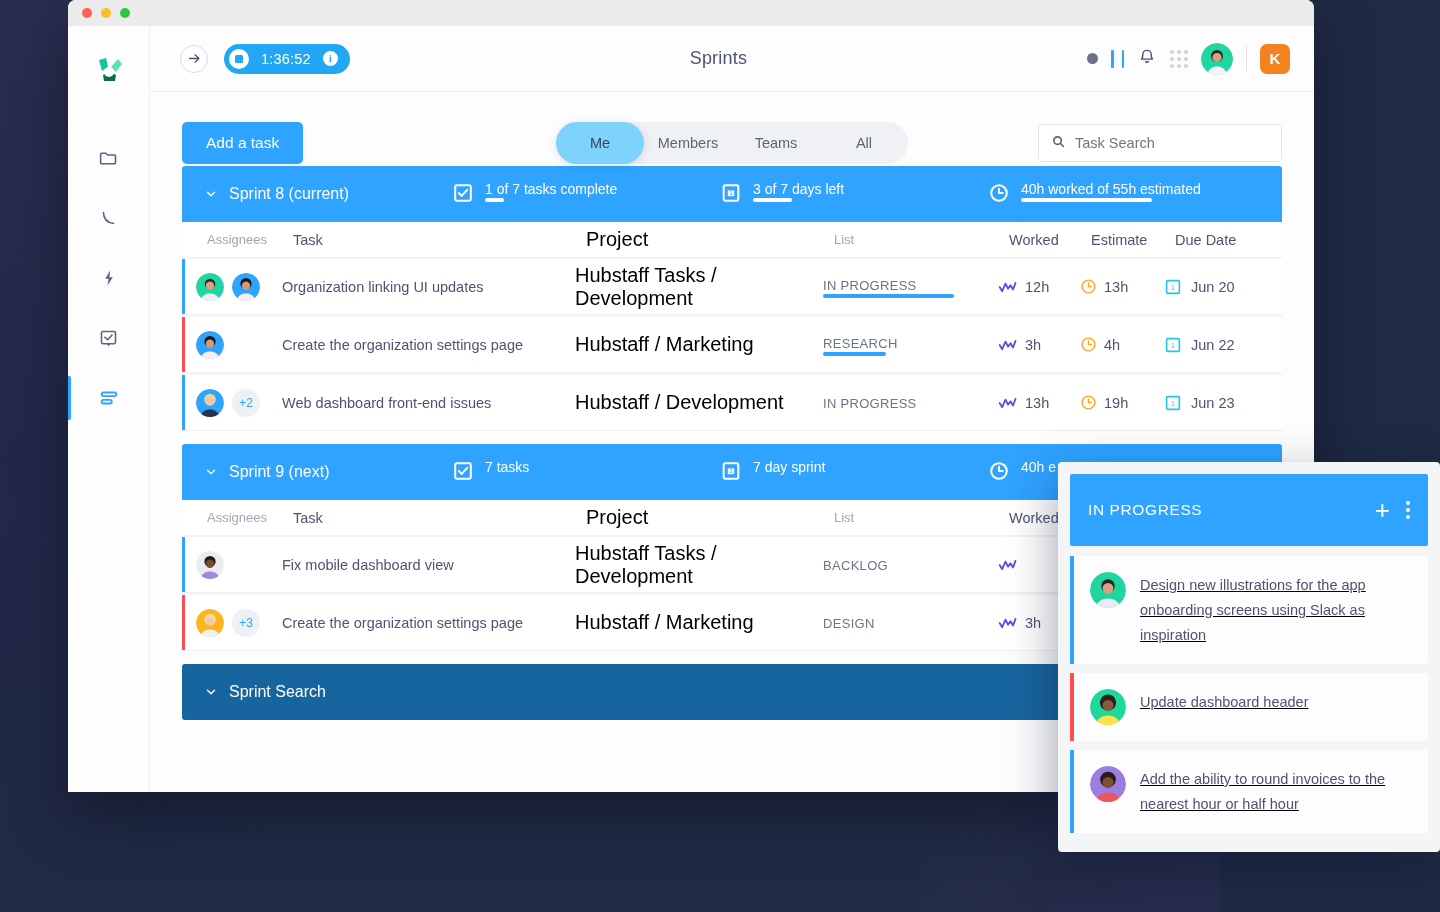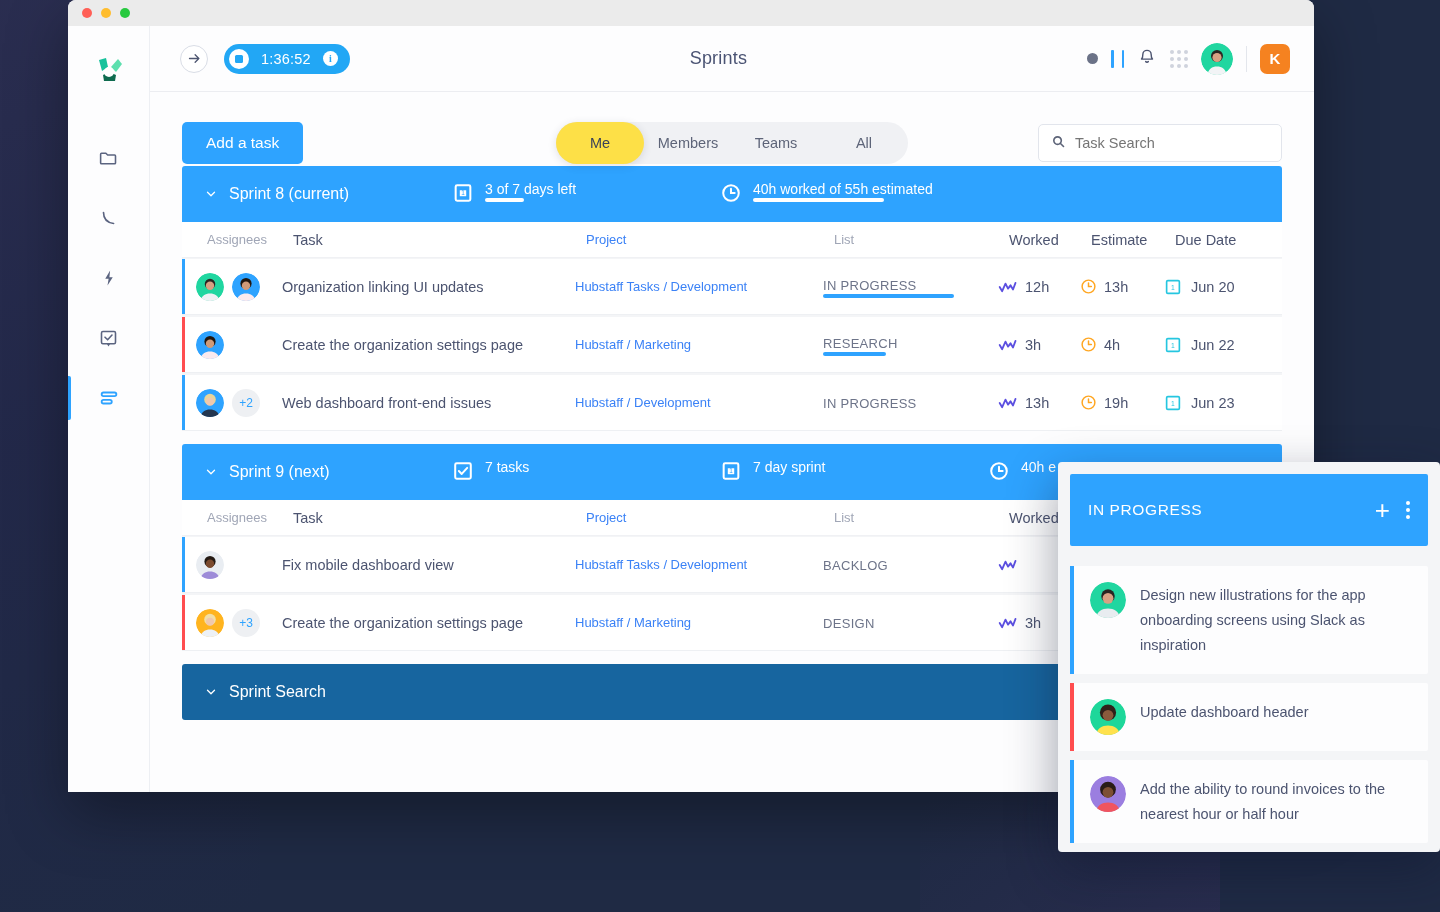--- a/index.html
+++ b/index.html
@@ -111,21 +111,21 @@
   .segmented {
     position: absolute; left: 50%; transform: translateX(-50%);
     background: #f0f1f4; border-radius: 22px; height: 42px; display: flex;
     align-items: center; padding: 0; width: 352px;
   }
   .seg {
     flex: 1; text-align: center; font-size: 14.5px; color: #5d6478; cursor: pointer;
     line-height: 42px; height: 42px;
   }
   .seg.active {
-    background: #fde047; border-radius: 22px; color: #3b4258;
+    background: #7dd3fc; border-radius: 22px; color: #3b4258;
     box-shadow: 0 2px 9px rgba(40,50,80,.14);
   }
   .search {
     margin-left: auto; width: 244px; height: 38px; border: 1px solid #e2e5ec; border-radius: 5px;
     display: flex; align-items: center; gap: 9px; padding: 0 12px; background: #fff;
   }
   .search input {
     border: none; outline: none; font-size: 14.5px; color: #868da0; width: 100%;
     font-family: "Liberation Sans", sans-serif; background: transparent;
   }
@@ -154,21 +154,21 @@
     display: flex; align-items: center; height: 55px; background: #fff;
     border-left: 3px solid #2ea3ff; position: relative;
     box-shadow: 0 1px 0 #eef0f3;
   }
   .row.red { border-left-color: #ff4d4f; }
   .row + .row { margin-top: 3px; }
   .rows-wrap { background: #f4f5f7; padding-top: 1px; }
 
   .c-assignees { width: 97px; flex: none; padding-left: 11px; display: flex; align-items: center; }
   .c-task { width: 293px; flex: none; font-size: 14.5px; color: #4c5470; padding-right: 8px; }
-  .c-project { width: 248px; flex: none; font-size: 13px; color: #3b82f6; }
+  .c-project { width: 248px; flex: none; font-size: 20px; color: #000000; }
   .c-list { width: 175px; flex: none; }
   .c-worked { width: 82px; flex: none; display: flex; align-items: center; gap: 7px; font-size: 14.5px; color: #4c5470; }
   .c-estimate { width: 84px; flex: none; display: flex; align-items: center; gap: 7px; font-size: 14.5px; color: #4c5470; }
   .c-due { width: 110px; flex: none; display: flex; align-items: center; gap: 9px; font-size: 14.5px; color: #4c5470; }
 
   .thead .c-assignees { padding-left: 11px; }
   .avatar { width: 28px; height: 28px; border-radius: 50%; overflow: hidden; flex: none; }
   .avatar + .avatar { margin-left: 8px; }
   .more-av {
     width: 28px; height: 28px; border-radius: 50%; background: #eef0f3; color: #2ea3ff;
@@ -187,21 +187,21 @@
   }
   .kanban-head {
     background: #2ea3ff; color: #fff; height: 72px; margin: 12px 12px 0 12px;
     display: flex; align-items: center; padding: 0 18px; border-radius: 2px;
   }
   .kanban-head .kt { font-size: 15.5px; letter-spacing: .6px; }
   .kanban-head .ka { margin-left: auto; display: flex; align-items: center; gap: 16px; }
   .plus { font-size: 26px; line-height: 1; font-weight: 300; }
   .kebab { display: flex; flex-direction: column; gap: 3px; }
   .kebab i { width: 4px; height: 4px; border-radius: 50%; background: #fff; display: block; }
-  .kcards { padding: 20px 12px 12px 12px; display: flex; flex-direction: column; gap: 9px; }
+  .kcards { padding: 10px 12px 12px 12px; display: flex; flex-direction: column; gap: 9px; text-decoration: underline; }
   .kcard {
     background: #fdfdfe; border-left: 4px solid #2ea3ff; display: flex; gap: 14px;
     padding: 16px 18px 16px 16px; align-items: flex-start; border-radius: 0 2px 2px 0;
   }
   .kcard.red { border-left-color: #ff4d4f; }
   .kcard .avatar { width: 36px; height: 36px; }
   .kcard .ktext { font-size: 14.5px; color: #4c5470; line-height: 1.72; padding-top: 1px; }
 </style>
 </head>
 <body>
@@ -336,20 +336,32 @@
 
           <div class="sprints">
 
             <div>
               <div class="sprint-head">
                 <div class="sp-title">
                   <svg class="chev" width="14" height="14" viewBox="0 0 24 24" fill="none" stroke="#fff" stroke-width="2.2" stroke-linecap="round" stroke-linejoin="round">
                       <path d="M6 9l6 6 6-6"></path>
                     </svg>
                   <span>Sprint 8 (current)</span>
+                </div>
+                <div class="metric">
+                  <span class="mi">
+                    <svg width="22" height="22" viewBox="0 0 24 24" fill="none" stroke="#fff" stroke-width="2.2">
+                      <rect x="3.5" y="3.5" width="17" height="17" rx="1.6"></rect>
+                      <path d="M7.5 12 L10.6 15.2 L16.6 8.6" stroke-linecap="round" stroke-linejoin="round"></path>
+                    </svg>
+                  </span>
+                  <span>
+                    <span class="mtxt">1 of 7 tasks complete</span>
+                    <span class="bar"><i style="width:14%"></i></span>
+                  </span>
                 </div>
                 <div class="metric">
                   <span class="mi">
                     <svg width="22" height="22" viewBox="0 0 24 24" fill="none" stroke="#fff" stroke-width="2.2">
                       <rect x="4" y="3.5" width="16" height="17" rx="1.6"></rect>
                       <rect x="8.5" y="9" width="7" height="6.5" fill="#fff" stroke="none"></rect>
                       <text x="12" y="14.6" font-size="7" fill="#2ea3ff" text-anchor="middle" font-family="Liberation Sans, sans-serif" stroke="none">1</text>
                     </svg>
                   </span>
                   <span>

